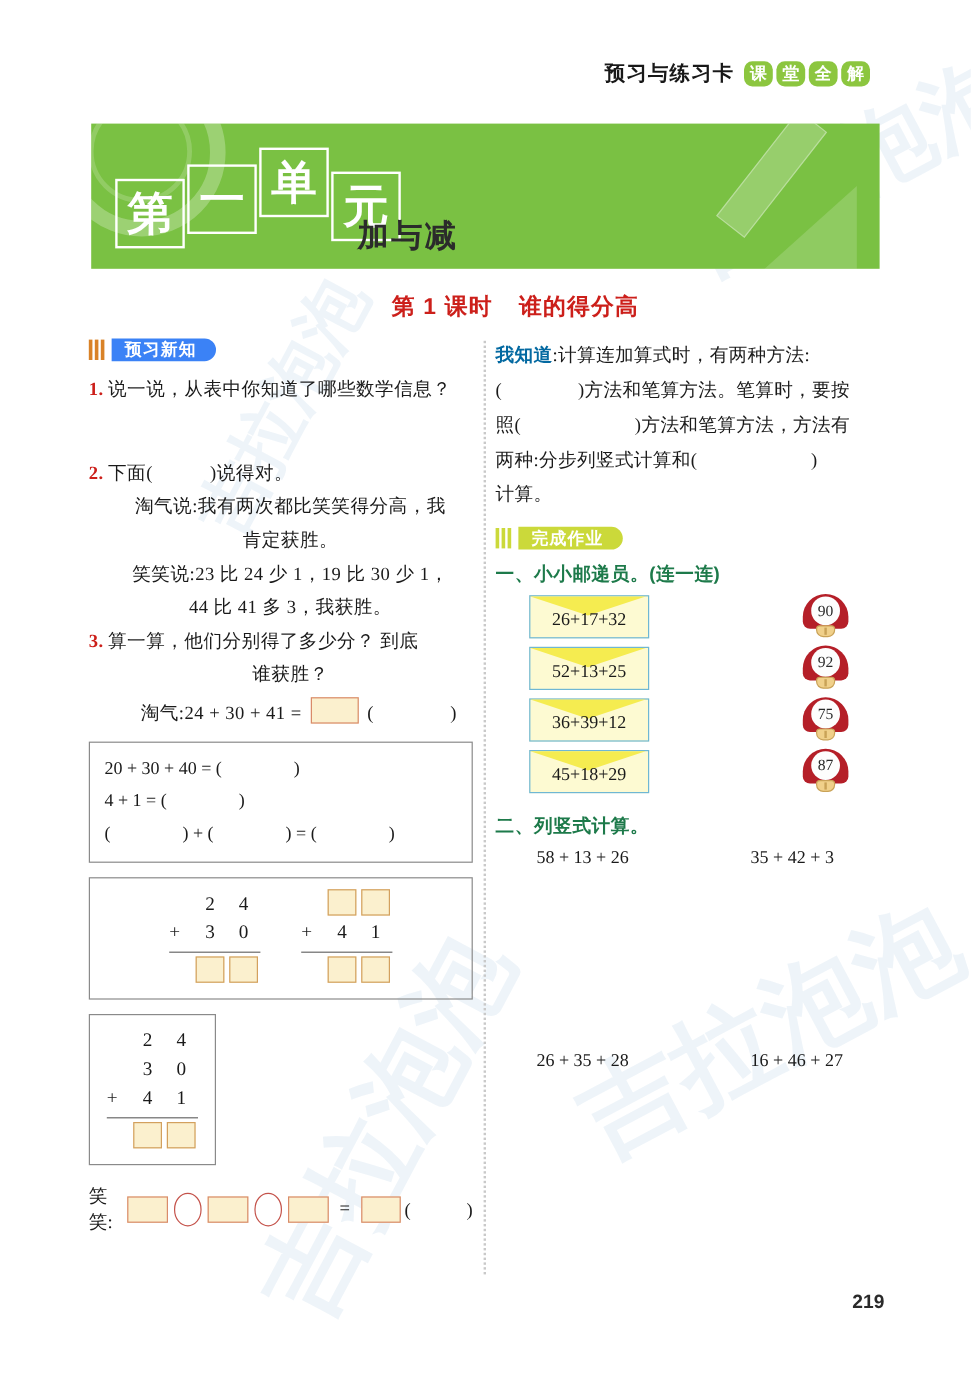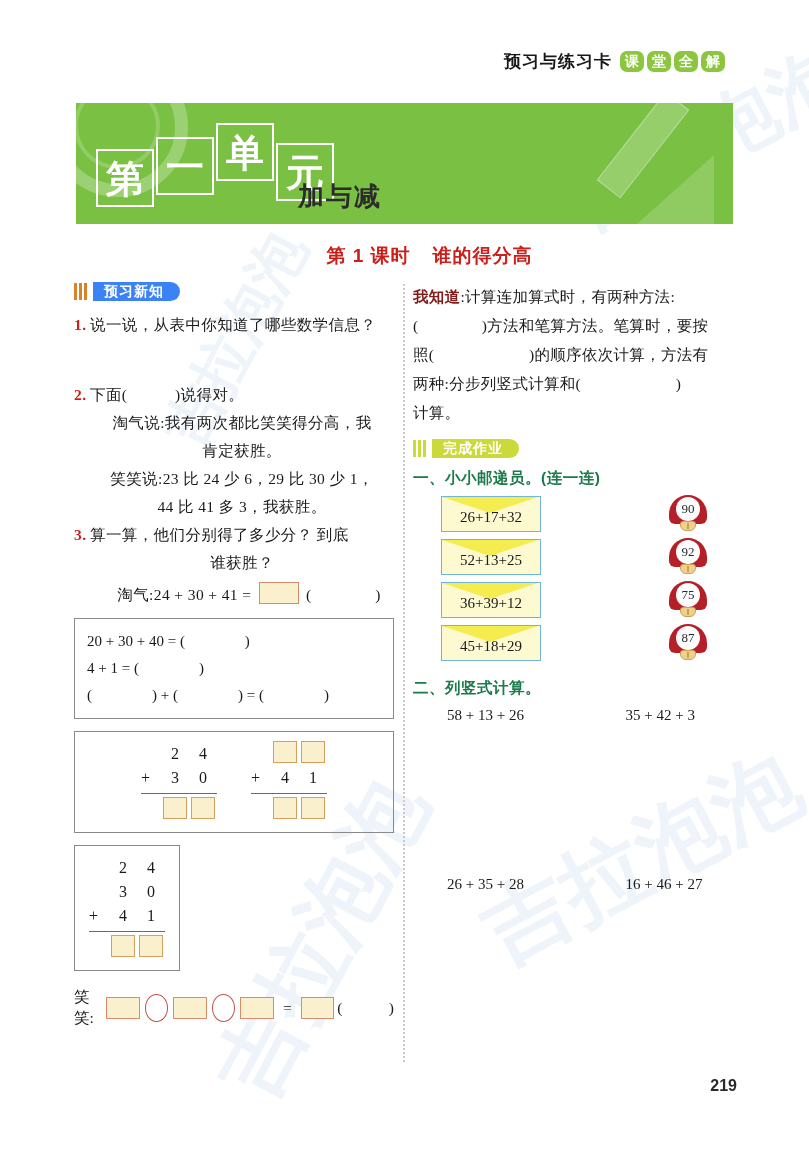--- a/index.html
+++ b/index.html
@@ -309,21 +309,21 @@
     align-items: center;
   }
 
   
   .know-block {
     font-size: 15.5px;
     line-height: 29px;
     letter-spacing: 0.3px;
   }
   .know-tag {
-    color: #7f1d1d;
+    color: #0369a1;
     font-weight: bold;
   }
   .task-head {
     color: #1d7a4a;
     font-family: "Liberation Sans", sans-serif;
     font-size: 15.5px;
     font-weight: bold;
     letter-spacing: 0.5px;
     margin: 4px 0 6px 0;
   }
@@ -480,21 +480,21 @@
   </div>
 
   <div style="height:42px"></div>
 
   <div class="q-item">
     <span class="q-num">2.</span>
     <span class="q-body">下面(　　　)说得对。</span>
   </div>
   <div class="body-line indent">淘气说:我有两次都比笑笑得分高，我</div>
   <div class="body-line indent">肯定获胜。</div>
-  <div class="body-line indent">笑笑说:23 比 24 少 6，29 比 30 少 1，</div>
+  <div class="body-line indent">笑笑说:23 比 24 少 1，19 比 30 少 1，</div>
   <div class="body-line indent">44 比 41 多 3，我获胜。</div>
 
   <div class="q-item">
     <span class="q-num">3.</span>
     <span class="q-body">算一算，他们分别得了多少分？ 到底</span>
   </div>
   <div class="body-line indent">谁获胜？</div>
 
   <div class="body-line indent" style="padding-left:30px;margin-top:4px;">
     <span>淘气:24 + 30 + 41 =</span>
@@ -589,21 +589,21 @@
 
 </div>
 
 <div class="col-right">
 
   <div class="know-block">
     <div>
       <span class="know-tag">我知道</span><span>:计算连加算式时，有两种方法:</span>
     </div>
     <div>(　　　　)方法和笔算方法。笔算时，要按</div>
-    <div>照(　　　　　　)的顺序依次计算，方法有</div>
+    <div>照(　　　　　　)方法和笔算方法，方法有</div>
     <div>两种:分步列竖式计算和(　　　　　　)</div>
     <div>计算。</div>
   </div>
 
   <div class="sect sect-homework" style="margin-top:12px;">
     <span class="sect-bars">
         <i></i>
         <i></i>
         <i></i>
       </span>

